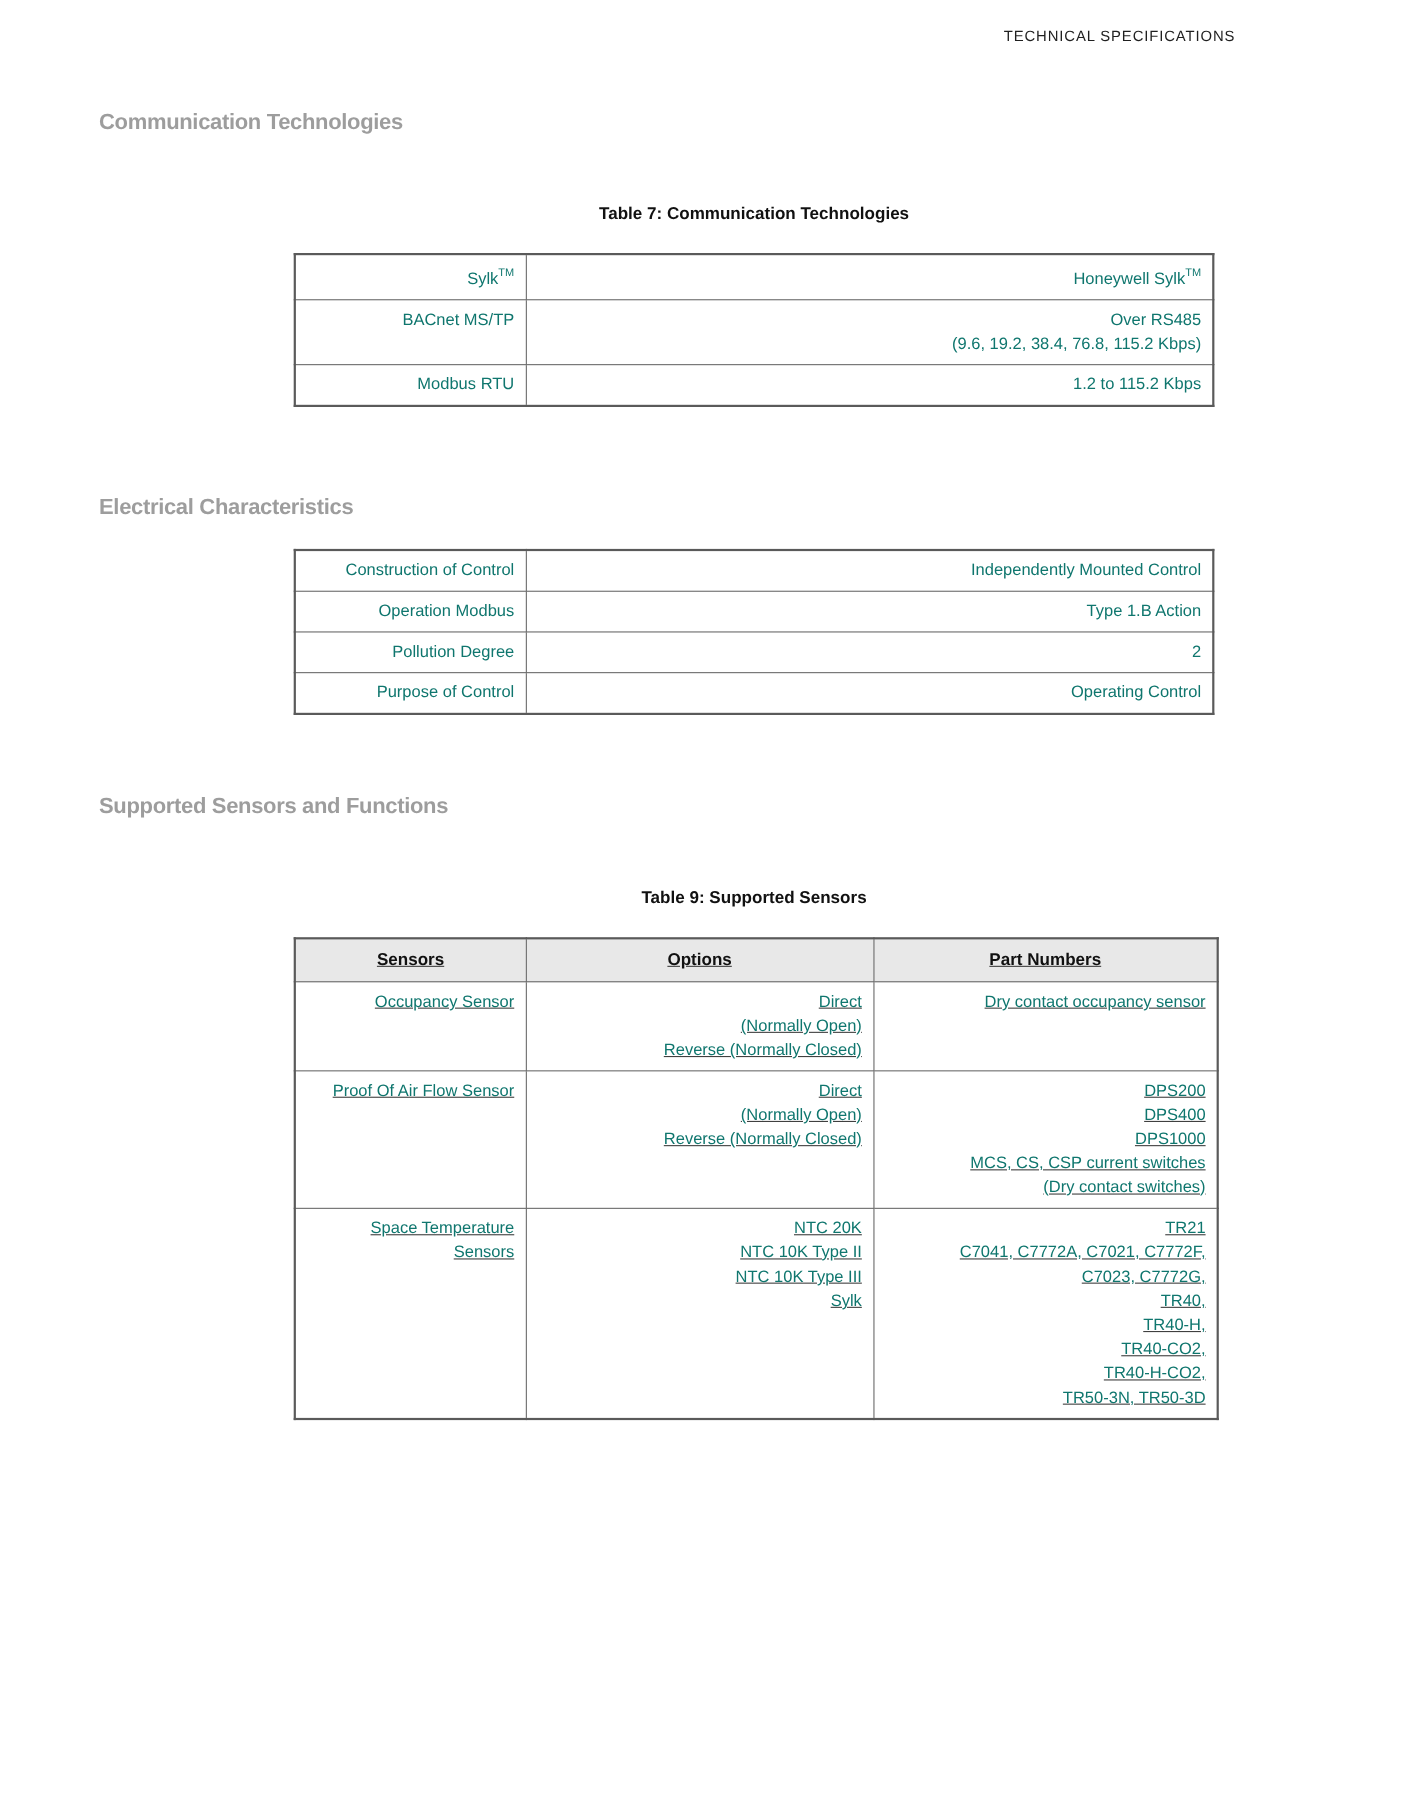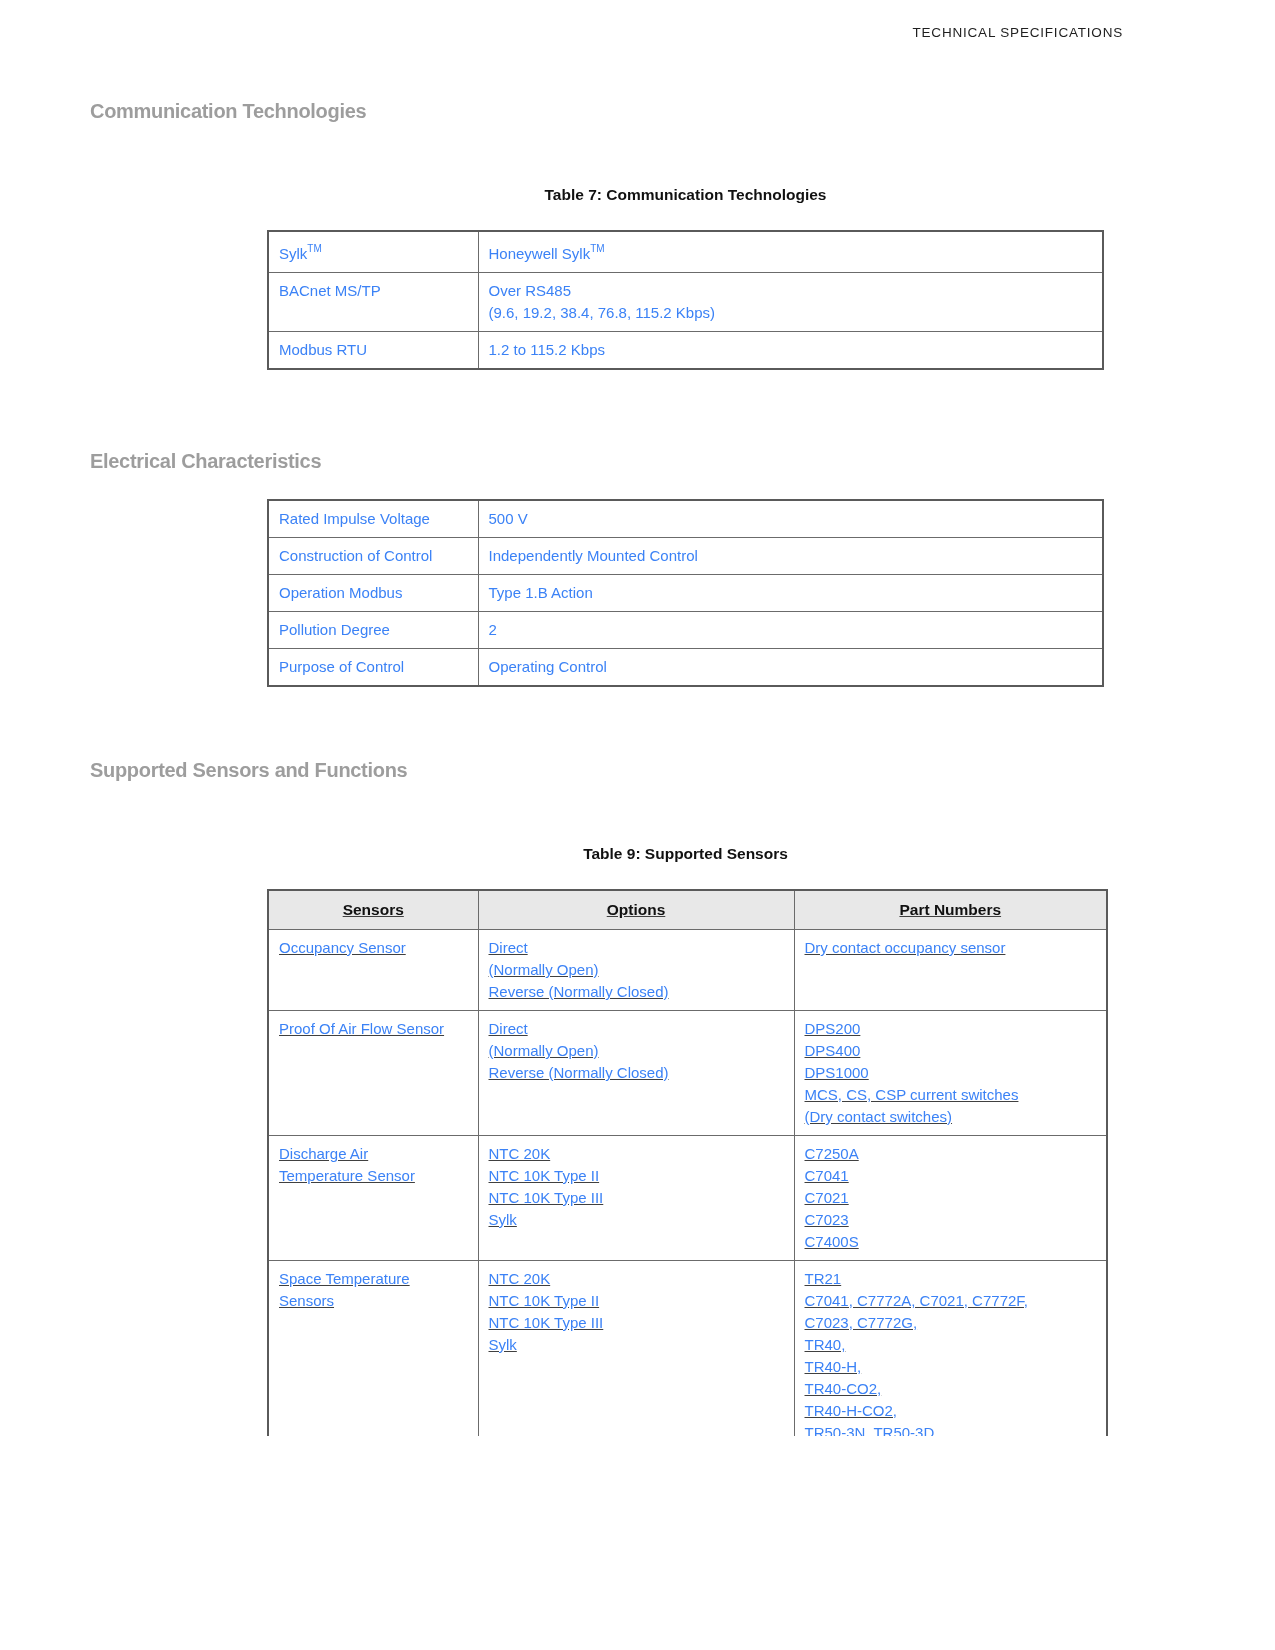--- a/index.html
+++ b/index.html
@@ -47,23 +47,23 @@
     width: 837px;
     table-layout: fixed;
     border: 2px solid #5a5a5a;
   }
   table.spec-table td, table.spec-table th {
     border: 1px solid #6b6b6b;
     padding: 7px 10px;
     font-size: 15px;
     line-height: 22px;
     vertical-align: top;
-    text-align: left;
+    text-align: right;
     font-weight: 400;
-    color: #3b82f6;
+    color: #0f766e;
   }
   table.sensors-table { width: 841px; text-decoration: underline; }
   table.sensors-table th {
     background: #e8e8e8;
     font-weight: 700;
     color: #111111;
     text-align: center;
     font-size: 15.5px;
     padding: 8px 10px;
   }
@@ -119,24 +119,20 @@
 
     <h1 class="section-heading h1-elec">Electrical Characteristics</h1>
 
 
     <table class="spec-table">
       <colgroup>
           <col class="col-label">
           <col>
         </colgroup>
       <tbody>
-          <tr>
-        <td>Rated Impulse Voltage</td>
-        <td>500 V</td>
-      </tr>
       <tr>
         <td>Construction of Control</td>
         <td>Independently Mounted Control</td>
       </tr>
       <tr>
         <td>Operation Modbus</td>
         <td>Type 1.B Action</td>
       </tr>
       <tr>
         <td>Pollution Degree</td>
@@ -175,33 +171,20 @@
       <tr>
         <td class="pre">Proof Of Air Flow Sensor</td>
         <td class="pre">Direct
 (Normally Open)
 Reverse (Normally Closed)</td>
         <td class="pre">DPS200
 DPS400
 DPS1000
 MCS, CS, CSP current switches
 (Dry contact switches)</td>
-      </tr>
-      <tr>
-        <td class="pre">Discharge Air
-Temperature Sensor</td>
-        <td class="pre">NTC 20K
-NTC 10K Type II
-NTC 10K Type III
-Sylk</td>
-        <td class="pre">C7250A
-C7041
-C7021
-C7023
-C7400S</td>
       </tr>
       <tr>
         <td class="pre">Space Temperature
 Sensors</td>
         <td class="pre">NTC 20K
 NTC 10K Type II
 NTC 10K Type III
 Sylk</td>
         <td class="pre">TR21
 C7041, C7772A, C7021, C7772F,

